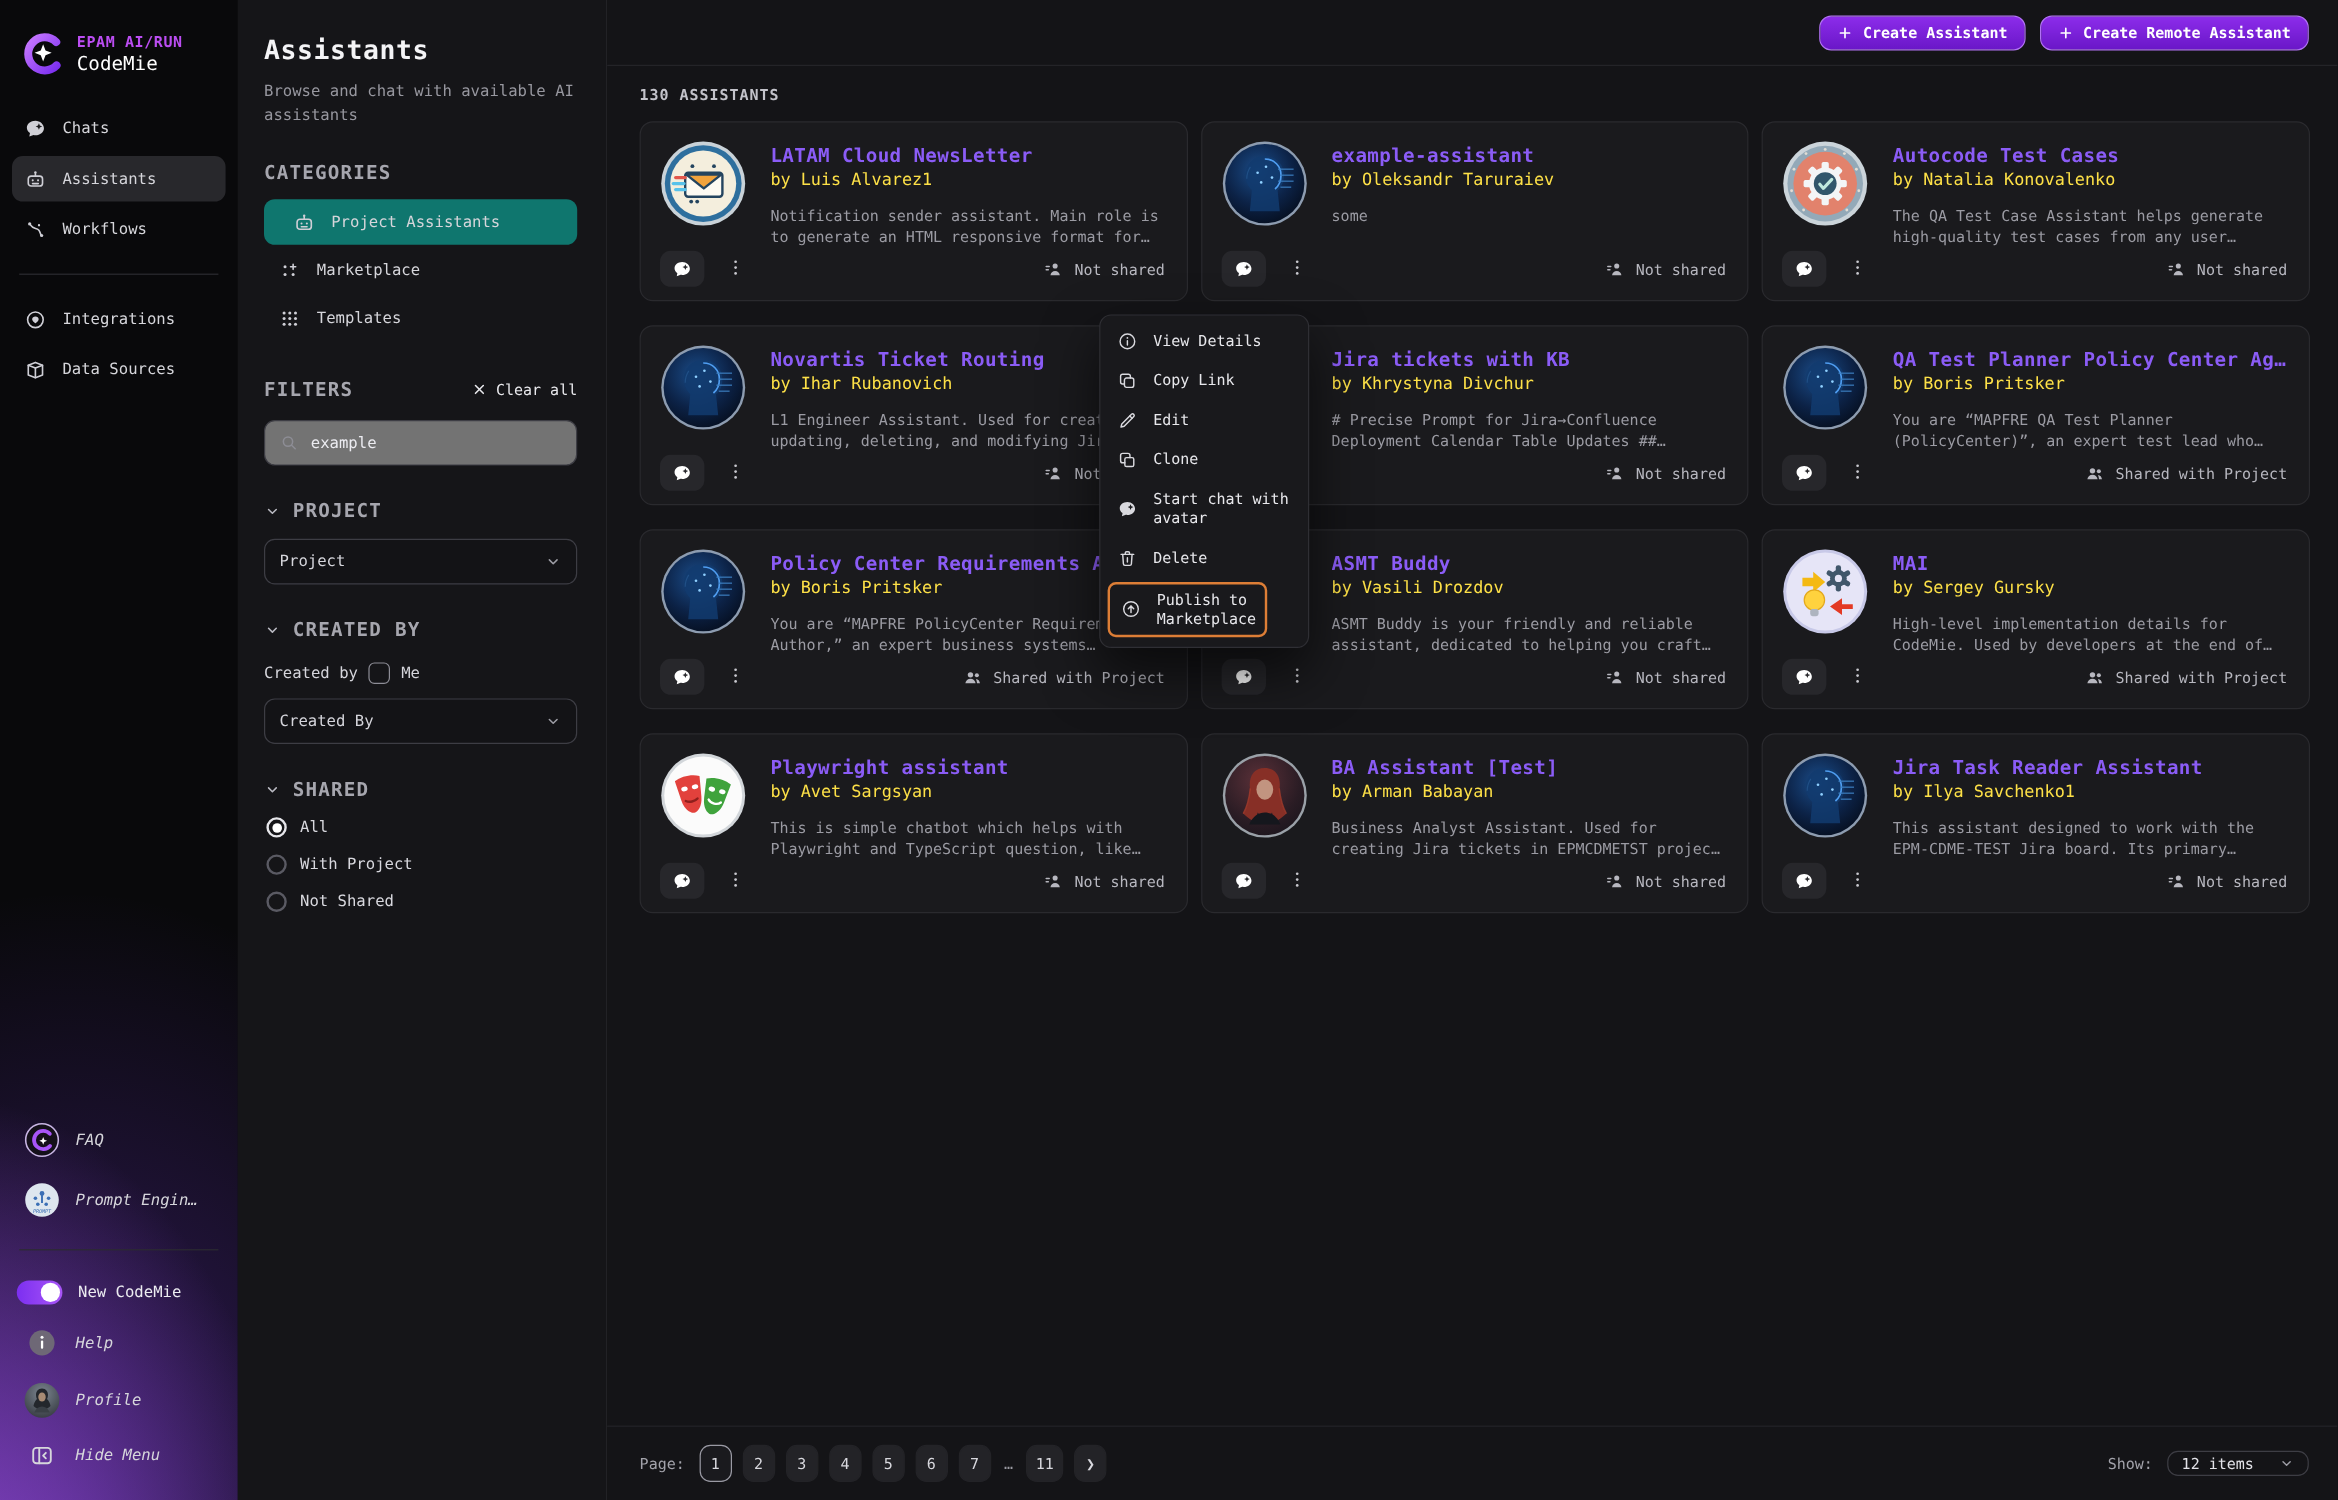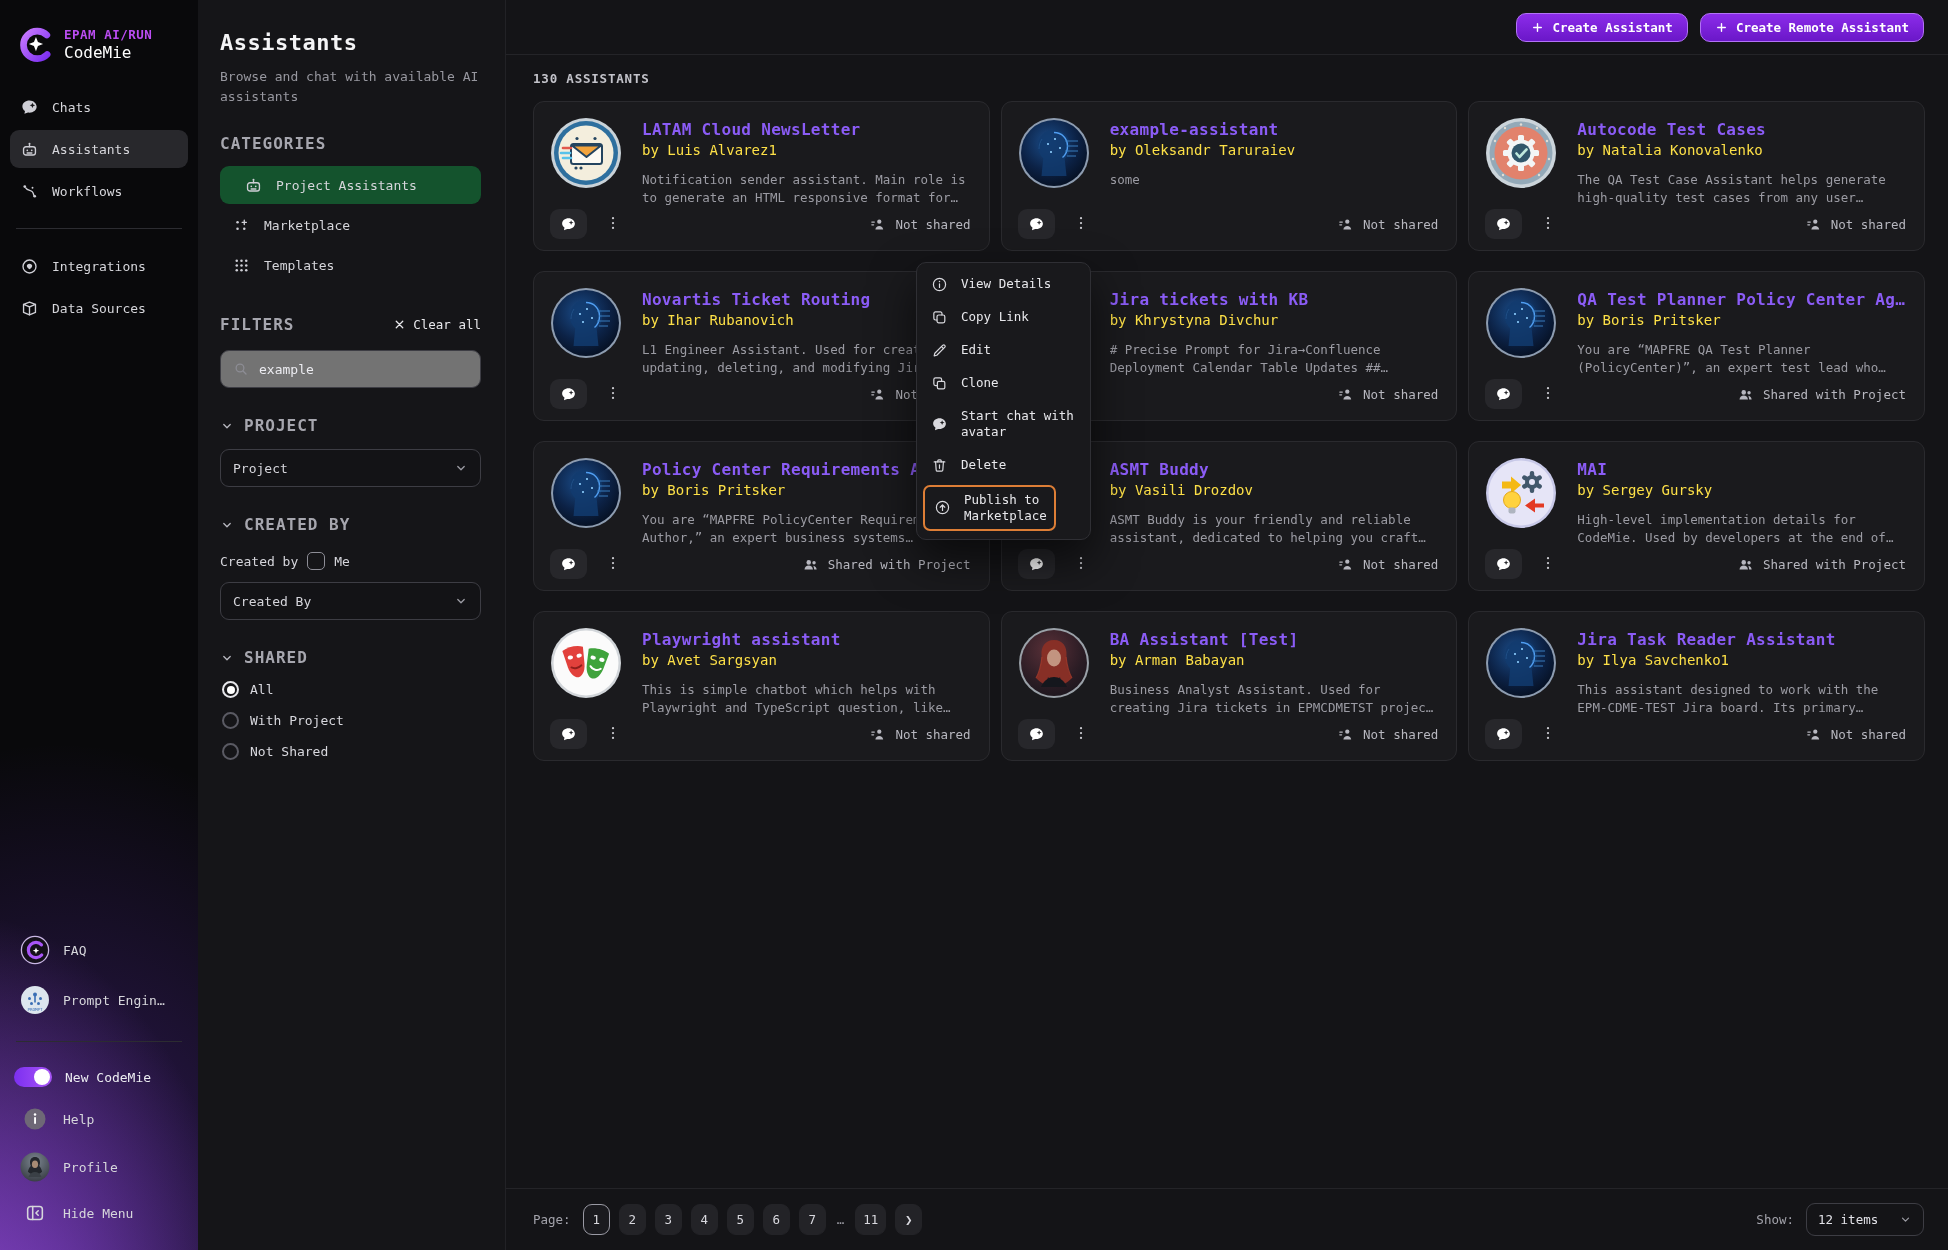--- a/index.html
+++ b/index.html
@@ -32,36 +32,36 @@
   }
   .nav-item .icon { width:19px; height:19px; color:#cfcfd6; }
   .nav-item.active { background:#28282c; }
   .divider { height:1px; background:#2c2c31; margin:16px 16px; flex:0 0 1px; }
   .spacer { flex:1; }
   .toggle-row { display:flex; align-items:center; gap:13px; height:38px; padding:0 20px; cursor:pointer; }
   .toggle { width:38px; height:20px; border-radius:11px; background:linear-gradient(90deg,#7c2ff0,#a855f7); position:relative; flex:0 0 38px; }
   .toggle .knob { position:absolute; right:2px; top:2px; width:16px; height:16px; border-radius:50%; background:#fff; }
   .mini-icon { width:30px; height:30px; flex:0 0 30px; display:flex; align-items:center; justify-content:center; }
   .mini-icon svg { width:100%; height:100%; }
-  .foot-item { display:flex; align-items:center; gap:13px; padding:8px 10px; border-radius:9px; cursor:pointer; margin:2px 0; font-size:13px; color:#d6d6db; }
+  .foot-item { display:flex; align-items:center; gap:13px; padding:8px 10px; border-radius:9px; cursor:pointer; margin:2px 0; font-size:13px; color:#d6d6db;font-style:italic; }
 
   
   .filter-panel {
     width:308px; flex:0 0 308px; height:100%;
     background:#151518; border-right:1px solid #222226;
     padding:30px 24px 0 22px; overflow:hidden;
   }
   .panel-title { font-size:22px; font-weight:700; letter-spacing:.5px; color:#f4f4f6; }
   .panel-subtitle { margin-top:12px; font-size:13px; line-height:1.5; color:#97979f; }
   .section-label { font-size:16px; font-weight:700; letter-spacing:1px; color:#a6a6ae; }
   .cats-label { margin-top:28px; }
   .cat-list { margin-top:12px; display:flex; flex-direction:column; }
   .cat-item { display:flex; align-items:center; gap:13px; height:38px; padding:0 12px; border-radius:9px; color:#d6d6db; cursor:pointer; margin:1px 0; }
   .cat-item .icon { width:19px; height:19px; color:#cfcfd6; }
-  .cat-item.active { background:#14532d;padding-left:24px; }
+  .cat-item.active { background:#0f766e;padding-left:24px; }
   .filters-head { margin-top:30px; display:flex; align-items:center; justify-content:space-between; }
   .clear-all { display:flex; align-items:center; gap:7px; color:#e8e8ec; font-size:12.5px; cursor:pointer; background:none; border:none; font-family:inherit; }
   .clear-all .icon { width:13px; height:13px; }
   .search-box { margin-top:16px; height:38px; border:1px solid #3d3d44; border-radius:9px; display:flex; align-items:center; gap:10px; padding:0 12px; background:#737373; }
   .search-box .icon { width:16px; height:16px; color:#8d8d95; flex:0 0 16px; }
   .search-box input { background:transparent; border:none; outline:none; color:#ececf1; font-family:inherit; font-size:13px; width:100%; }
   .collapse-head { margin-top:28px; display:flex; align-items:center; gap:10px; cursor:pointer; }
   .collapse-head .icon { width:14px; height:14px; color:#b9b9c1; }
   .select { margin-top:14px; height:38px; border:1px solid #3d3d44; border-radius:9px; display:flex; align-items:center; justify-content:space-between; padding:0 12px; color:#d5d5db; cursor:pointer; background:#131316; font-size:13px; }
   .select .icon { width:14px; height:14px; color:#9d9da5; }
@@ -125,21 +125,21 @@
   .page-label, .show-label { font-size:12.5px; color:#a3a3ab; }
   .pages { display:flex; align-items:center; gap:9px; margin-left:12px; }
   .page-btn {
     min-width:27px; height:31px; padding:0 7px; border-radius:9px;
     background:#232327; border:1px solid #232327; color:#d8d8de;
     font-family:inherit; font-size:12.5px; cursor:pointer;
   }
   .page-btn.active { background:#1a1a1e; border-color:#9a9aa4; }
   .page-ellipsis { color:#9a9aa2; font-size:12.5px; padding:0 2px; }
   .show-wrap { margin-left:auto; display:flex; align-items:center; gap:12px; }
-  .show-select { height:33px; min-width:118px; border:1px solid #3d3d44; border-radius:9px; display:flex; align-items:center; justify-content:space-between; gap:10px; padding:0 11px; color:#e2e2e8; font-size:12.5px; cursor:pointer; }
+  .show-select { height:21px; min-width:118px; border:1px solid #3d3d44; border-radius:9px; display:flex; align-items:center; justify-content:space-between; gap:10px; padding:0 11px; color:#e2e2e8; font-size:12.5px; cursor:pointer; }
   .show-select .icon { width:13px; height:13px; color:#9d9da5; }
 
   .icon { display:inline-flex; }
   .icon svg { width:100%; height:100%; display:block; }
 </style>
 </head>
 <body>
 
 <div class="app">
 

